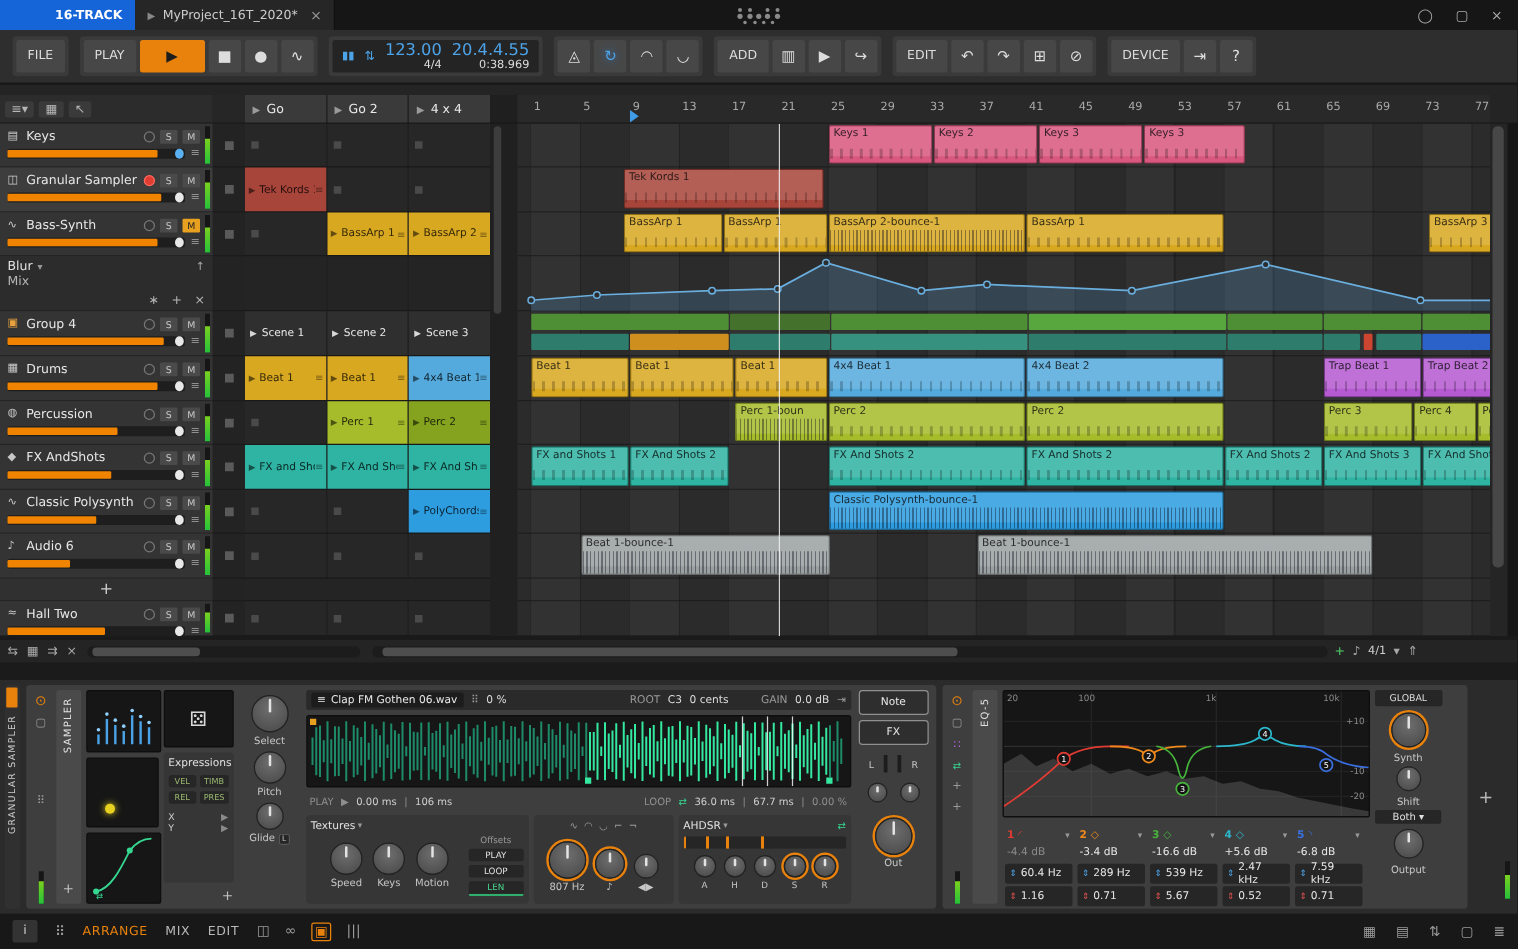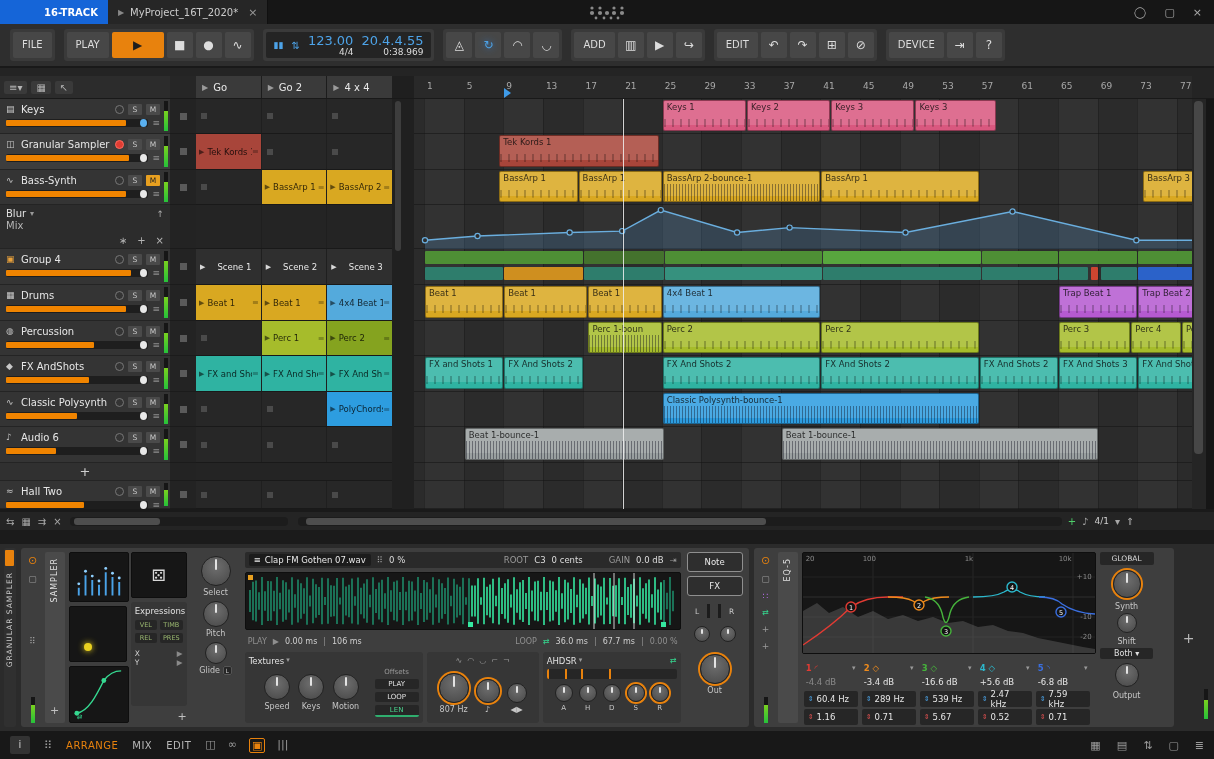--- a/index.html
+++ b/index.html
@@ -72,21 +72,21 @@
   #launcher{width:196px;background:#1f1f1f}
   .lrow{display:flex;gap:1px;border-bottom:1px solid #191919;box-sizing:border-box}
   .lcell{flex:1;background:#272727;position:relative;display:flex;align-items:center;min-width:0}
   .lcell .sq{width:6px;height:6px;background:#4a4a4a;margin-left:5px}
   .lcell.acell{background:#242424}
   .lcell.ccell .ctri{color:rgba(0,0,0,.55);font-size:7px;margin-left:3px}
   .ctxt{font-size:8.5px;color:rgba(0,0,0,.78);margin-left:3px;white-space:nowrap;overflow:hidden;flex:1}
   .cmenu{color:rgba(0,0,0,.5);font-size:8px;margin-right:2px}
   .lcell.scn{background:#2f2f2f}
   .lcell.scn .ctri{color:#d8d8d8;font-size:7px;margin-left:4px}
-  .lcell.scn .stxt{font-size:8.5px;color:#e8e8e8;margin-left:12px;white-space:nowrap;overflow:hidden}
+  .lcell.scn .stxt{font-size:8.5px;color:#e8e8e8;margin-left:4px;white-space:nowrap;overflow:hidden}
   #vstrip{width:22px;background:#202020;position:relative}
   #vstrip .thumb{position:absolute;left:3px;top:2px;width:6px;height:150px;background:#3d3d3d;border-radius:3px}
   #arranger{width:778px;position:relative;background:#2d2d2d;overflow:hidden}
   #lanes{position:absolute;inset:0;background-image:repeating-linear-gradient(90deg,rgba(0,0,0,0.22) 0 1px,transparent 1px 39.628px),repeating-linear-gradient(90deg,rgba(255,255,255,0.025) 0 39.628px,rgba(0,0,0,0.05) 39.628px 79.256px);background-position:10px 0,10px 0}
   .lane{position:relative;border-bottom:1px solid rgba(20,20,20,.55);box-sizing:border-box}
   .clip{position:absolute;top:1px;bottom:2px;border-radius:2px;overflow:hidden;border:1px solid rgba(0,0,0,.35);box-sizing:border-box}
   .clbl{font-size:8.5px;height:24px;line-height:12px;padding:0 3px;color:rgba(10,10,10,.8);background:rgba(255,255,255,.14);white-space:nowrap;overflow:hidden}
   .cbody{position:absolute;left:0;right:0;top:12px;bottom:0}
   .cbody.notes{background-image:repeating-linear-gradient(90deg,rgba(0,0,0,.22) 0 2px,transparent 2px 8px);background-position:0 60%;background-size:100% 45%;background-repeat:repeat-x}
   .cbody.wave{background-image:repeating-linear-gradient(90deg,rgba(10,10,25,.5) 0 1px,transparent 1px 3px);opacity:.8}
@@ -804,20 +804,24 @@
               <div class="cbody notes"></div>
             </div>
             <div class="clip" style="left: 174.465px; width: 73.3025px; background: rgb(217, 168, 33);">
               <div class="clbl">Beat 1</div>
               <div class="cbody notes"></div>
             </div>
             <div class="clip" style="left: 248.768px; width: 157.512px; background: rgb(84, 170, 220);">
               <div class="clbl">4x4 Beat 1</div>
               <div class="cbody notes"></div>
             </div>
+            <div class="clip" style="left: 407.28px; width: 157.512px; background: rgb(84, 170, 220);">
+              <div class="clbl">4x4 Beat 2</div>
+              <div class="cbody notes"></div>
+            </div>
             <div class="clip" style="left: 645.048px; width: 78.256px; background: rgb(181, 90, 209);">
               <div class="clbl">Trap Beat 1</div>
               <div class="cbody notes"></div>
             </div>
             <div class="clip" style="left: 724.304px; width: 78.256px; background: rgb(181, 90, 209);">
               <div class="clbl">Trap Beat 2</div>
               <div class="cbody notes"></div>
             </div>
           </div>
           <div class="lane" style="height: 35px;">
@@ -1019,21 +1023,21 @@
               <i></i>
             </div>
             <div class="knlbl">Glide <span style="background:#262626;border:1px solid #555;border-radius:2px;padding:0 2px;font-size:6px">L</span></div>
           </div>
         </div>
 
       <div class="dcol" style="width:436px">
         <div id="wavhdr">
           <span class="file">
               <span>≡</span>
-              <span>Clap FM Gothen 07.wav</span>
+              <span>Clap FM Gothen 06.wav</span>
             </span>
           <span class="dimt">⠿</span>
           <span>0 %</span>
           <span style="flex:1"></span>
           <span class="dimt">ROOT</span>
           <span>C3</span>
           <span>0 cents</span>
           <span style="width:14px"></span>
           <span class="dimt">GAIN</span>
           <span>0.0 dB</span>

